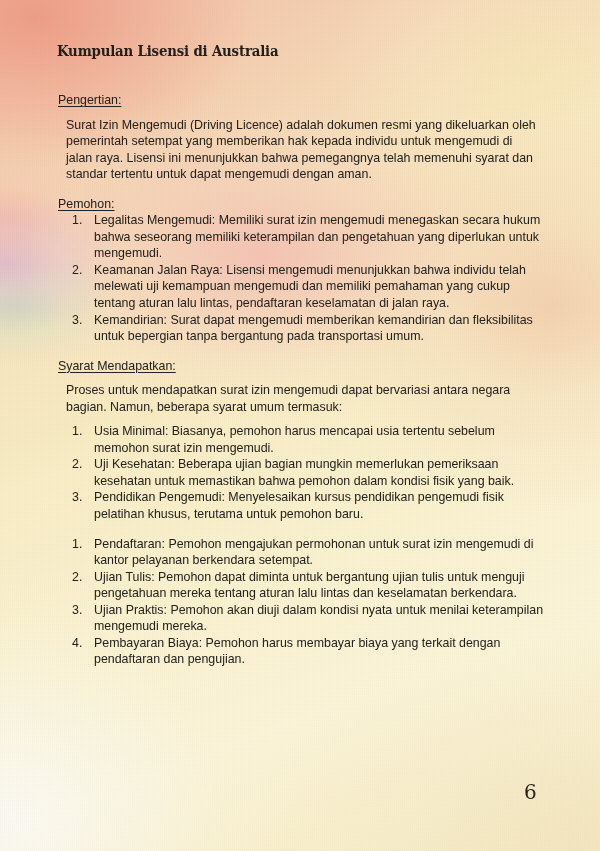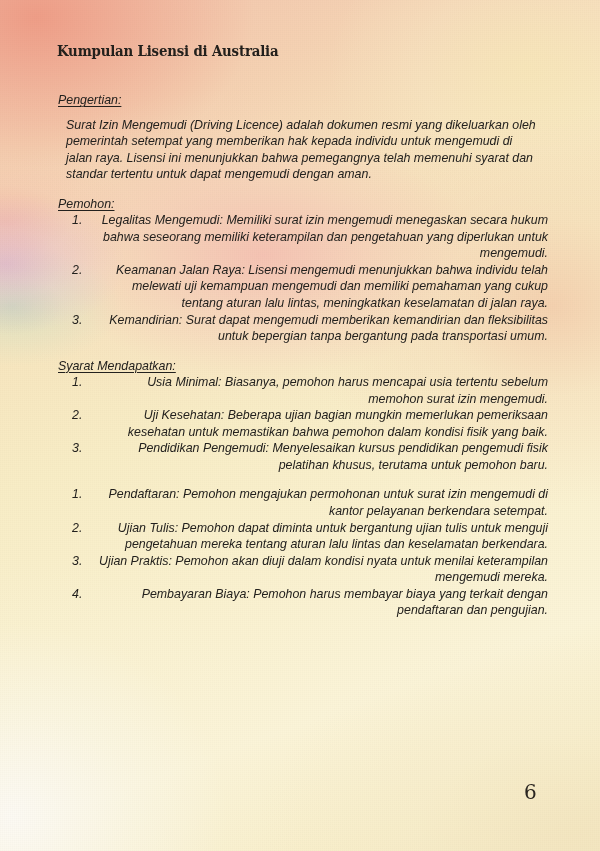--- a/index.html
+++ b/index.html
@@ -137,21 +137,20 @@
     left: 58px;
     top: 92px;
     width: 490px;
     color: #23211e;
     font-size: 12.4px;
     line-height: 16.55px;
   }
 
   .section {
     margin-bottom: 13px;
-    font-style: italic;
   }
   .section:last-child {
     margin-bottom: 0;
   }
 
   .section-heading {
     display: inline-block;
     text-decoration: underline;
     text-underline-offset: 2px;
     text-decoration-thickness: 1px;
@@ -166,21 +165,20 @@
     list-style: none;
     margin: 0;
     padding: 0;
     counter-reset: li;
   }
   ol.section-list > li {
     counter-increment: li;
     position: relative;
     padding-left: 22px;
     margin-left: 14px;
-    text-align: right;
   }
   ol.section-list > li::before {
     content: counter(li) ".";
     position: absolute;
     left: 0;
     top: 0;
     width: 20px;
     text-align: left;
   }
 
@@ -216,27 +214,28 @@
 
       <div class="section">
         <div class="section-heading">Pengertian:</div>
         <p class="section-para">Surat Izin Mengemudi (Driving Licence) adalah dokumen resmi yang dikeluarkan oleh pemerintah setempat yang memberikan hak kepada individu untuk mengemudi di jalan raya. Lisensi ini menunjukkan bahwa pemegangnya telah memenuhi syarat dan standar tertentu untuk dapat mengemudi dengan aman.</p>
       </div>
 
       <div class="section">
         <div class="section-heading">Pemohon:</div>
         <ol class="section-list">
           <li>Legalitas Mengemudi: Memiliki surat izin mengemudi menegaskan secara hukum bahwa seseorang memiliki keterampilan dan pengetahuan yang diperlukan untuk mengemudi.</li>
-          <li>Keamanan Jalan Raya: Lisensi mengemudi menunjukkan bahwa individu telah melewati uji kemampuan mengemudi dan memiliki pemahaman yang cukup tentang aturan lalu lintas, meningkatkan keselamatan di jalan raya.</li>
+          <li>Keamanan Jalan Raya: Lisensi mengemudi menunjukkan bahwa individu telah melewati uji kemampuan mengemudi dan memiliki pemahaman yang cukup tentang aturan lalu lintas, pendaftaran keselamatan di jalan raya.</li>
           <li>Kemandirian: Surat dapat mengemudi memberikan kemandirian dan fleksibilitas untuk bepergian tanpa bergantung pada transportasi umum.</li>
         </ol>
       </div>
 
       <div class="section">
         <div class="section-heading">Syarat Mendapatkan:</div>
+        <p class="section-para">Proses untuk mendapatkan surat izin mengemudi dapat bervariasi antara negara bagian. Namun, beberapa syarat umum termasuk:</p>
         <ol class="section-list">
           <li>Usia Minimal: Biasanya, pemohon harus mencapai usia tertentu sebelum memohon surat izin mengemudi.</li>
           <li>Uji Kesehatan: Beberapa ujian bagian mungkin memerlukan pemeriksaan kesehatan untuk memastikan bahwa pemohon dalam kondisi fisik yang baik.</li>
           <li>Pendidikan Pengemudi: Menyelesaikan kursus pendidikan pengemudi fisik pelatihan khusus, terutama untuk pemohon baru.</li>
         </ol>
       </div>
 
       <div class="section">
         <ol class="section-list">
           <li>Pendaftaran: Pemohon mengajukan permohonan untuk surat izin mengemudi di kantor pelayanan berkendara setempat.</li>

